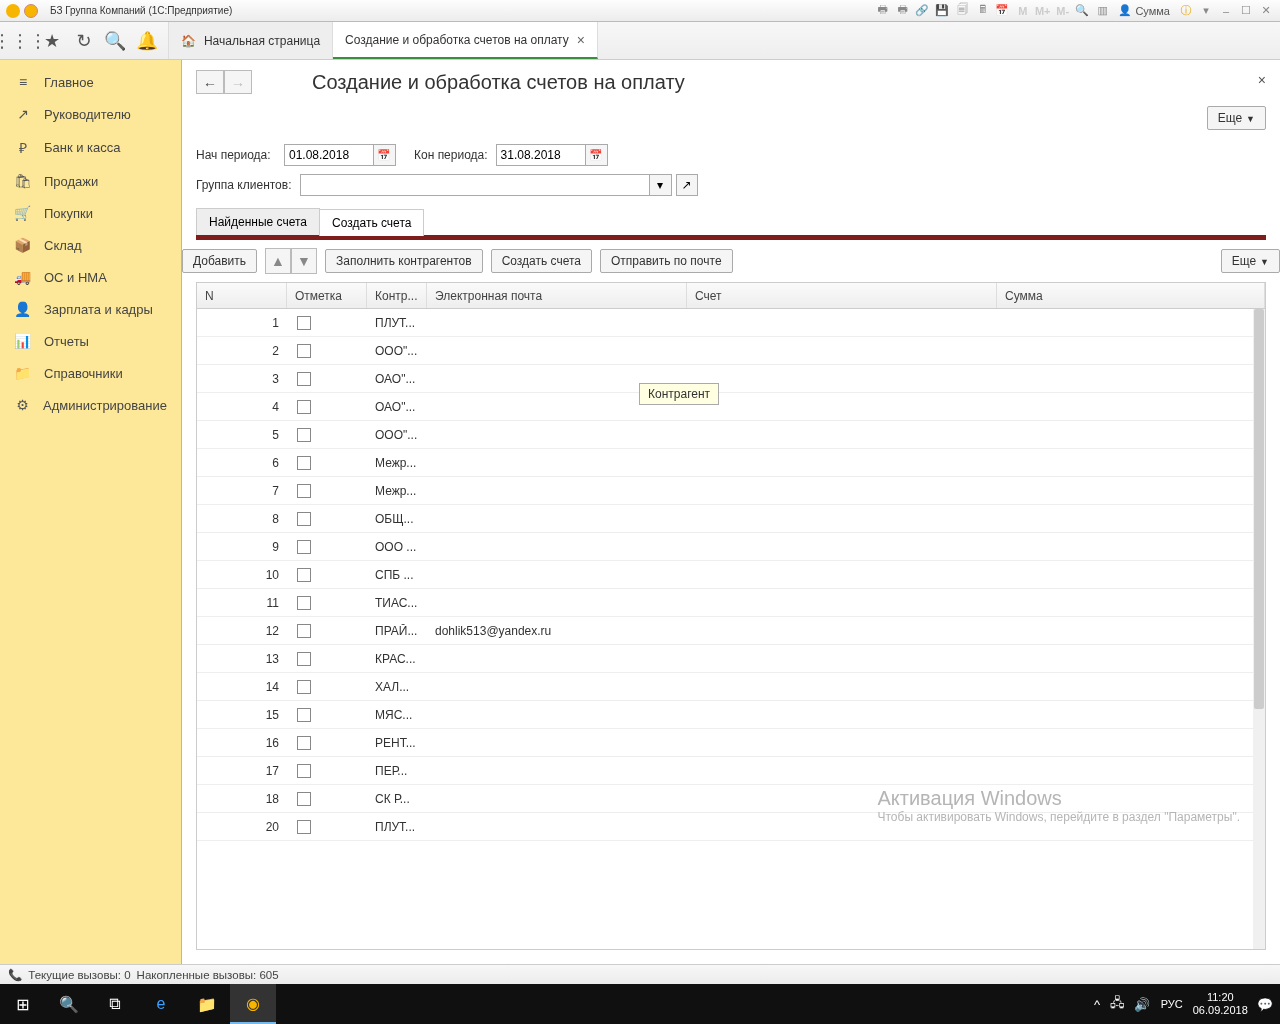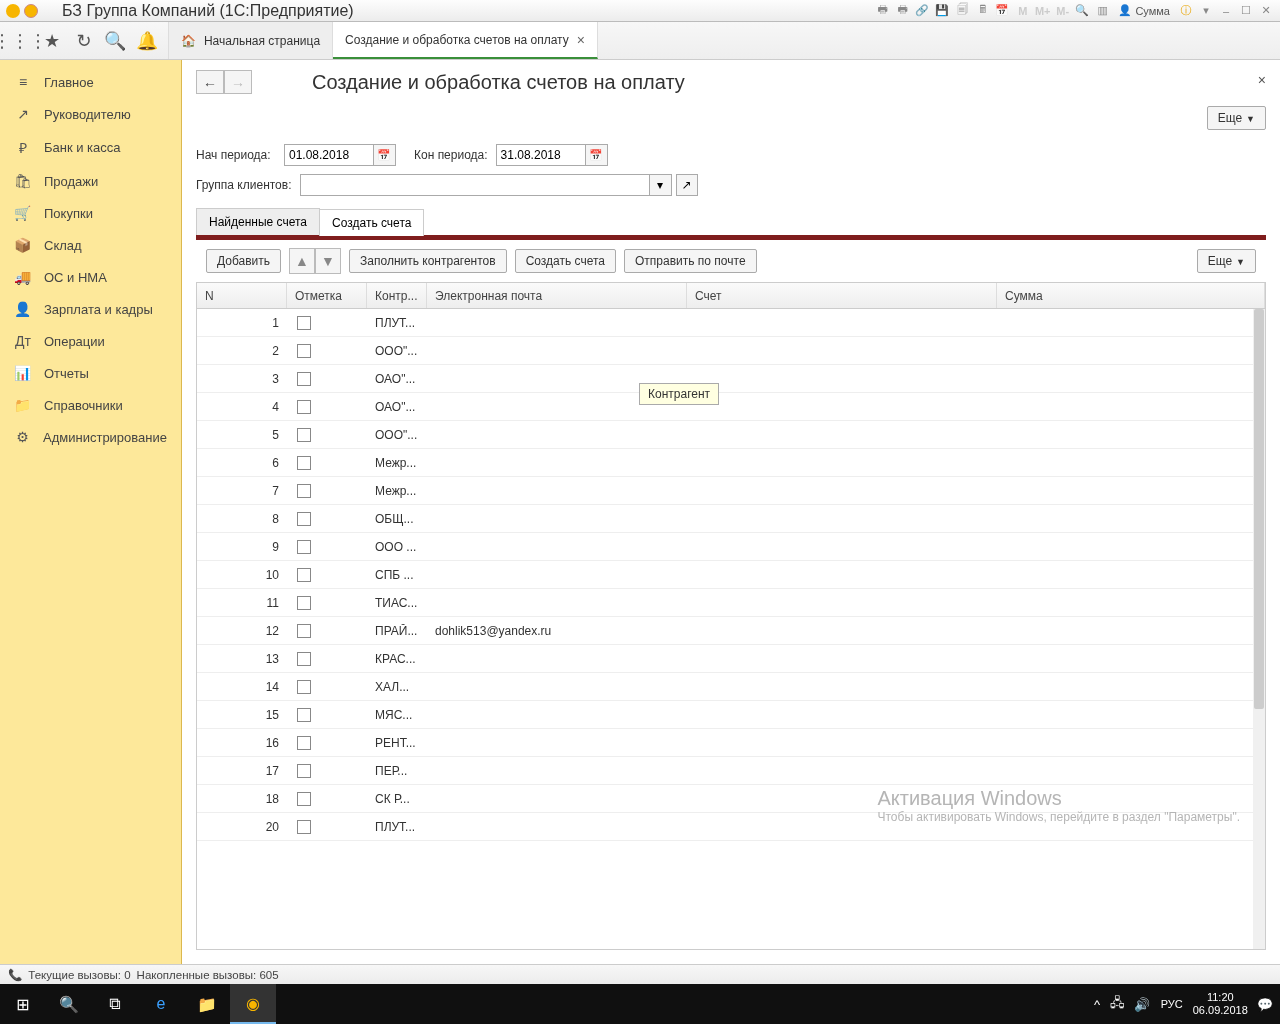--- a/index.html
+++ b/index.html
@@ -2,21 +2,21 @@
 <html><head>
 <meta charset="utf-8">
 <style>
 * { box-sizing: border-box; margin: 0; padding: 0; font-family: Arial, sans-serif; }
 body { background: #ccc; width: 1280px; height: 1024px; overflow: hidden; position: relative; font-size: 12px; }
 
 
 .titlebar { height: 22px; background: linear-gradient(#fdfdfd,#ececec); border-bottom: 1px solid #bbb; display: flex; align-items: center; padding: 0 6px; }
 .titlebar .left { display:flex; align-items:center; gap:4px; }
 .title-icon { width: 14px; height: 14px; border-radius:50%; display:inline-block; }
-.titlebar .title { margin-left: 20px; color:#333; font-size: 16px; }
+.titlebar .title { margin-left: 8px; color:#333; font-size: 10px; }
 .titlebar .right { margin-left: auto; display:flex; align-items:center; gap:4px; }
 .title-btn { width: 16px; height: 16px; display:flex; align-items:center; justify-content:center; color:#888; font-size: 11px; cursor:pointer; }
 .title-btn.user { width:auto; color:#555; padding:0 4px; gap:3px; }
 .m-btn { color:#ccc; font-weight:bold; font-size:11px; }
 
 
 .toolbar2 { height: 38px; background: linear-gradient(#f7f7f7,#eeeeee); border-bottom: 1px solid #ccc; display:flex; align-items:stretch; }
 .tb2-iconset { display:flex; align-items:center; gap:0; padding:0 4px; border-right:1px solid #ddd; }
 .tb2-icon { width: 32px; height: 36px; display:flex; align-items:center; justify-content:center; color:#555; font-size:18px; cursor:pointer; }
 .tab { display:flex; align-items:center; padding:0 12px; border-right:1px solid #ddd; color:#333; background:#eee; gap:8px; cursor:pointer; }
@@ -52,21 +52,21 @@
 .group-input { display:flex; }
 .group-input input { width:350px; height:22px; border:1px solid #aaa; padding:0 4px; }
 .group-input .mini-btn { width:22px; height:22px; border:1px solid #aaa; border-left:none; background:#f5f5f5; display:flex; align-items:center; justify-content:center; cursor:pointer;}
 
 
 .subtabs { display:flex; margin:8px 14px 0 14px; border-bottom:5px solid #7f1d1d; }
 .subtab { padding:6px 12px; border:1px solid #ccc; border-bottom:none; background:#eee; cursor:pointer; margin-right:-1px; font-size:12px;}
 .subtab.active { background:#fff; position:relative; top:1px; }
 
 
-.action-row { display:flex; align-items:center; padding:8px 24px; gap:8px; }
+.action-row { display:flex; align-items:center; padding:8px 0; gap:8px; }
 .icon-btn { width:26px; height:26px; border:1px solid #bbb; background:#f5f5f5; display:flex; align-items:center; justify-content:center; cursor:pointer; color:#888; font-size:14px;}
 .spacer-flex { flex:1; }
 
 
 .table-wrap { margin:0 14px 14px 14px; border:1px solid #ccc; flex:1; overflow:hidden; position:relative; }
 .table-head { display:flex; background:linear-gradient(#fafafa,#eee); border-bottom:1px solid #ccc; height:26px; align-items:stretch; }
 .th { border-right:1px solid #ddd; padding:5px 8px; color:#444; font-size:12px; display:flex; align-items:center; }
 .col-n { width:90px; }
 .col-mark { width:80px; justify-content:flex-start; }
 .col-contr { width:60px; }
@@ -179,24 +179,20 @@
       </div>
       <div class="side-item">
         <span class="si-icon">🚚</span>
         <span>ОС и НМА</span>
       </div>
       <div class="side-item">
         <span class="si-icon">👤</span>
         <span>Зарплата и кадры</span>
       </div>
       <div class="side-item">
-        <span class="si-icon">Дт</span>
-        <span>Операции</span>
-      </div>
-      <div class="side-item">
         <span class="si-icon">📊</span>
         <span>Отчеты</span>
       </div>
       <div class="side-item">
         <span class="si-icon">📁</span>
         <span>Справочники</span>
       </div>
       <div class="side-item">
         <span class="si-icon">⚙</span>
         <span>Администрирование</span>

